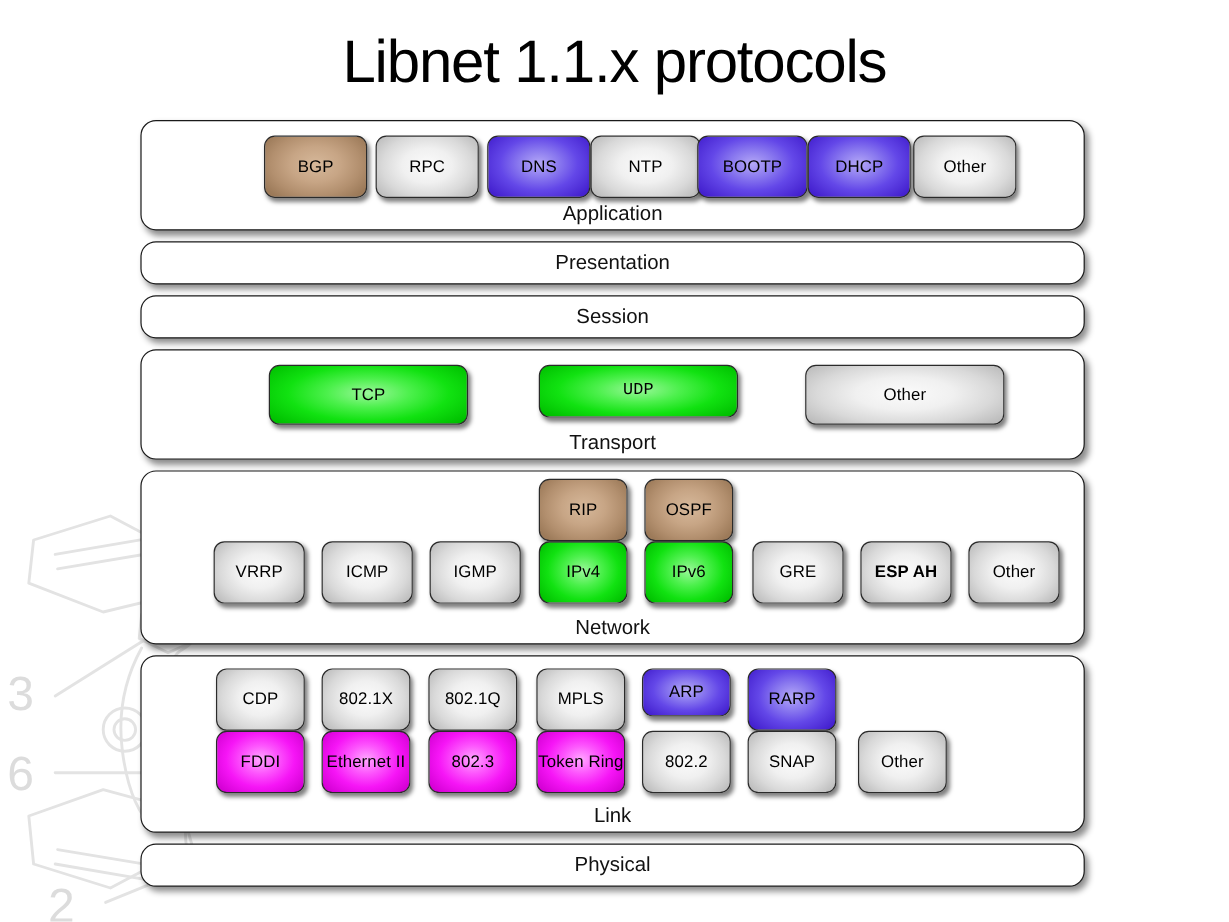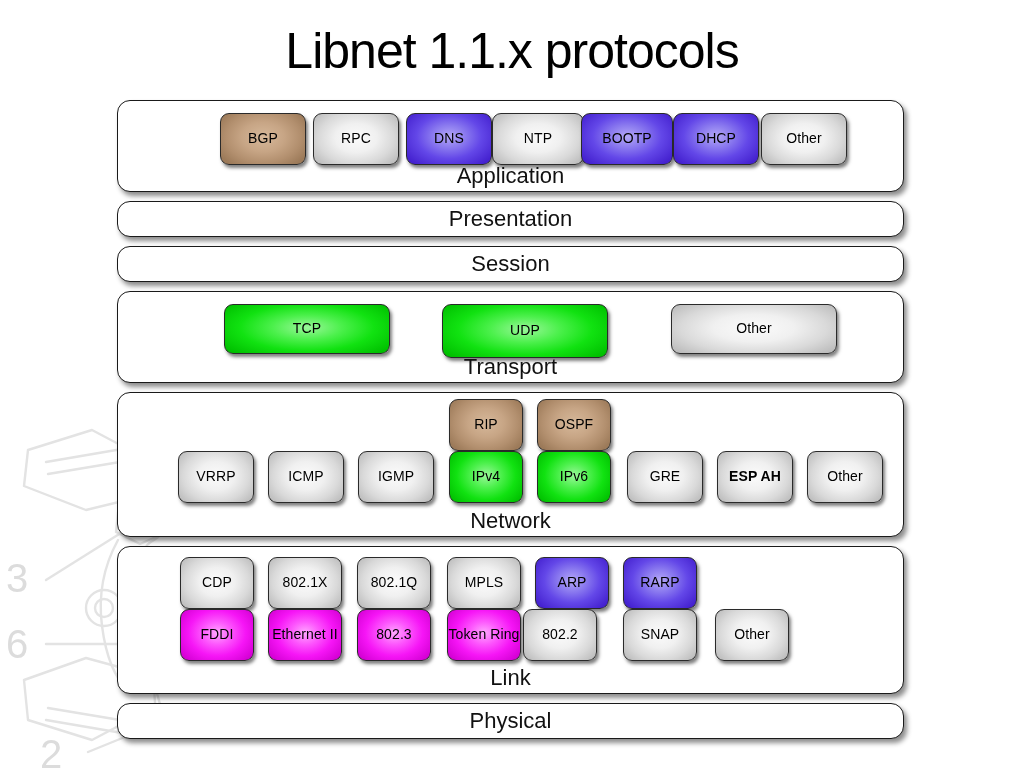--- a/index.html
+++ b/index.html
@@ -60,21 +60,21 @@
     margin-bottom: 9px;
     box-shadow: 3px 4px 5px rgba(0,0,0,0.45);
   }
 
   .layer-name {
     position: absolute;
     left: 0;
     width: 100%;
     bottom: 4px;
     text-align: center;
-    font-size: 22px;
+    font-size: 17px;
     color: #111111;
     letter-spacing: 0px;
     line-height: 1.05;
   }
 
   
   .layer.bar {
     height: 36px;
   }
   .layer.bar .layer-name {
@@ -183,21 +183,21 @@
     </div>
     <div class="layer bar" style="height: 36px;">
       <div class="layer-name">Presentation</div>
     </div>
     <div class="layer bar" style="height: 36px;">
       <div class="layer-name">Session</div>
     </div>
     <div class="layer" style="height: 92px;">
       <div class="row" style="top: 12px;">
         <div class="pbox c-green" style="left: 87px; width: 166px; height: 50px;">TCP</div>
-        <div class="pbox c-green" style="left: 305px; width: 166px; height: 54px;">UDP</div>
+        <div class="pbox c-green" style="left: 312px; width: 166px; height: 44px; font-family: Liberation Mono, monospace;">UDP</div>
         <div class="pbox c-gray" style="left: 534px; width: 166px; height: 50px;">Other</div>
       </div>
       <div class="layer-name">Transport</div>
     </div>
     <div class="layer" style="height: 145px;">
       <div class="row" style="top: 6px;">
         <div class="pbox c-tan" style="left: 312px; width: 74px; height: 52px;">RIP</div>
         <div class="pbox c-tan" style="left: 400px; width: 74px; height: 52px;">OSPF</div>
       </div>
       <div class="row" style="top: 58px;">
@@ -211,29 +211,29 @@
         <div class="pbox c-gray" style="left: 670px; width: 76px; height: 52px;">Other</div>
       </div>
       <div class="layer-name">Network</div>
     </div>
     <div class="layer" style="height: 148px;">
       <div class="row" style="top: 10px;">
         <div class="pbox c-gray" style="left: 43px; width: 74px; height: 52px;">CDP</div>
         <div class="pbox c-gray" style="left: 131px; width: 74px; height: 52px;">802.1X</div>
         <div class="pbox c-gray" style="left: 220px; width: 74px; height: 52px;">802.1Q</div>
         <div class="pbox c-gray" style="left: 310px; width: 74px; height: 52px;">MPLS</div>
-        <div class="pbox c-blue" style="left: 398px; width: 74px; height: 52px;">ARP</div>
+        <div class="pbox c-blue" style="left: 398px; width: 74px; height: 40px;">ARP</div>
         <div class="pbox c-blue" style="left: 486px; width: 74px; height: 52px;">RARP</div>
       </div>
       <div class="row" style="top: 62px;">
         <div class="pbox c-magenta" style="left: 43px; width: 74px; height: 52px;">FDDI</div>
         <div class="pbox c-magenta" style="left: 131px; width: 74px; height: 52px;">Ethernet II</div>
         <div class="pbox c-magenta" style="left: 220px; width: 74px; height: 52px;">802.3</div>
         <div class="pbox c-magenta" style="left: 310px; width: 74px; height: 52px;">Token Ring</div>
-        <div class="pbox c-gray" style="left: 386px; width: 74px; height: 52px;">802.2</div>
+        <div class="pbox c-gray" style="left: 398px; width: 74px; height: 52px;">802.2</div>
         <div class="pbox c-gray" style="left: 486px; width: 74px; height: 52px;">SNAP</div>
         <div class="pbox c-gray" style="left: 578px; width: 74px; height: 52px;">Other</div>
       </div>
       <div class="layer-name">Link</div>
     </div>
     <div class="layer bar" style="height: 36px;">
       <div class="layer-name">Physical</div>
     </div>
   </div>
 

